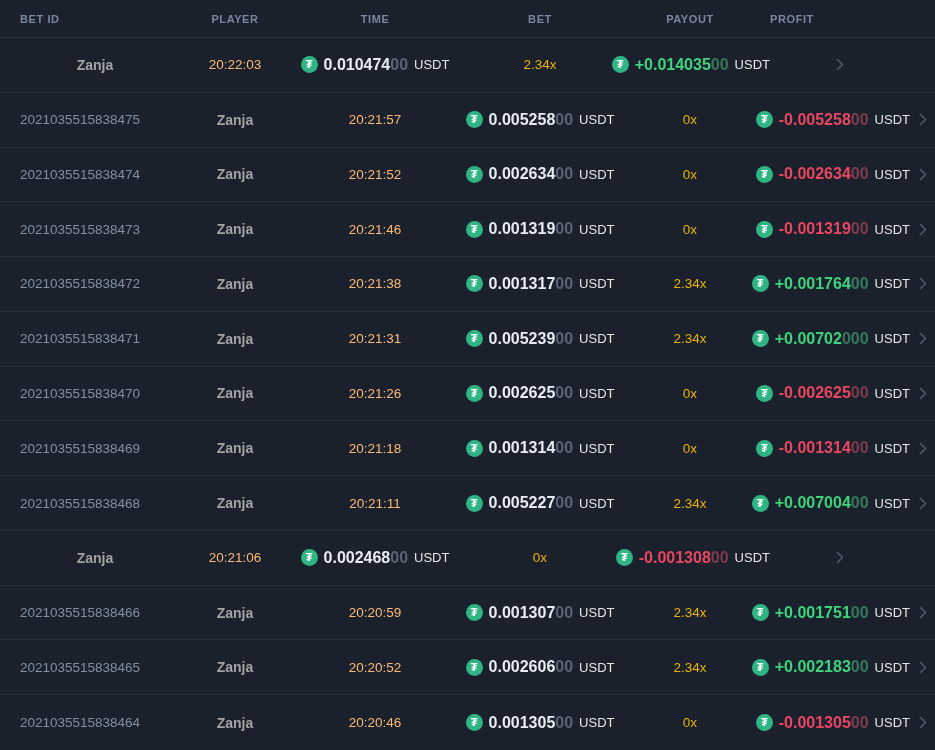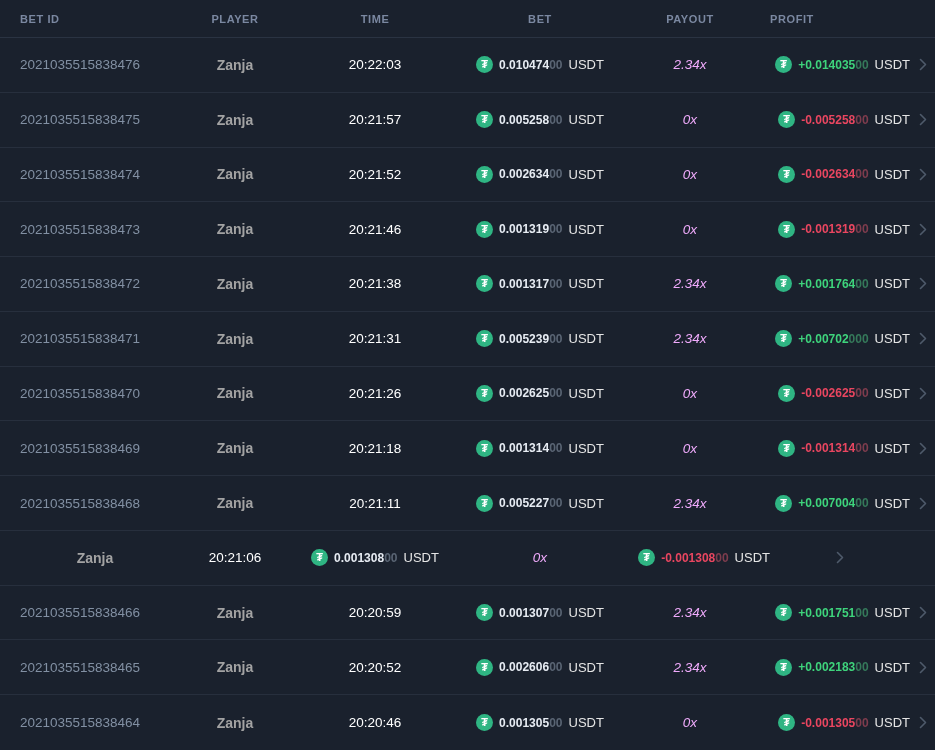--- a/index.html
+++ b/index.html
@@ -48,26 +48,25 @@
     font-size: 13.5px;
     color: #8290a3;
   }
   .player {
     font-size: 14px;
     font-weight: 700;
     color: #a3a3a3;
   }
   .time {
     font-size: 13.5px;
-    color: #ffffff;
+    color: #fdba74;
   }
   .payout {
     font-size: 13.5px;
-    color: #f0abfc;
-    font-style: italic;
+    color: #eab308;
   }
 
   .amount-cell {
     display: flex;
     align-items: center;
     justify-content: center;
     gap: 6px;
   }
   .amount-cell.right { justify-content: flex-end; }
 
@@ -81,21 +80,21 @@
     font-size: 11px;
     font-weight: 700;
     line-height: 1;
     display: inline-flex;
     align-items: center;
     justify-content: center;
     user-select: none;
   }
 
   .num {
-    font-size: 12px;
+    font-size: 16px;
     font-weight: 700;
     color: #e7ecf3;
     white-space: nowrap;
     text-align: right;
   }
   .num .dim { color: #5a6574; font-weight: 700; }
 
   .num.pos { color: #3ed47c; }
   .num.pos .dim { color: #35795a; }
   .num.neg { color: #ea4660; }
@@ -128,21 +127,20 @@
     <div class="hcell cell-center">PLAYER</div>
     <div class="hcell cell-center">TIME</div>
     <div class="hcell cell-center">BET</div>
     <div class="hcell cell-center">PAYOUT</div>
     <div class="hcell cell-right">PROFIT</div>
     <div class="hcell"></div>
   </div>
 
   <div>
   <div class="grid-row table-row">
-    <div class="bet-id cell-left">2021035515838476</div>
     <div class="player cell-center">Zanja</div>
     <div class="time cell-center">20:22:03</div>
     <div class="amount-cell">
       <span class="coin-icon">₮</span>
       <span class="num"><span>0.010474</span><span class="dim">00</span></span>
       <span class="currency">USDT</span>
     </div>
     <div class="payout cell-center">2.34x</div>
     <div class="amount-cell right">
       <span class="coin-icon">₮</span>
@@ -348,21 +346,21 @@
             </svg>
       </span>
     </div>
   </div>
 
   <div class="grid-row table-row">
     <div class="player cell-center">Zanja</div>
     <div class="time cell-center">20:21:06</div>
     <div class="amount-cell">
       <span class="coin-icon">₮</span>
-      <span class="num"><span>0.001308</span><span class="dim">00</span></span>
+      <span class="num"><span>0.002468</span><span class="dim">00</span></span>
       <span class="currency">USDT</span>
     </div>
     <div class="payout cell-center">0x</div>
     <div class="amount-cell right">
       <span class="coin-icon">₮</span>
       <span class="num neg"><span>-0.001308</span><span class="dim">00</span></span>
       <span class="currency">USDT</span>
     </div>
     <div class="chevron-cell">
       <span class="chevron">

